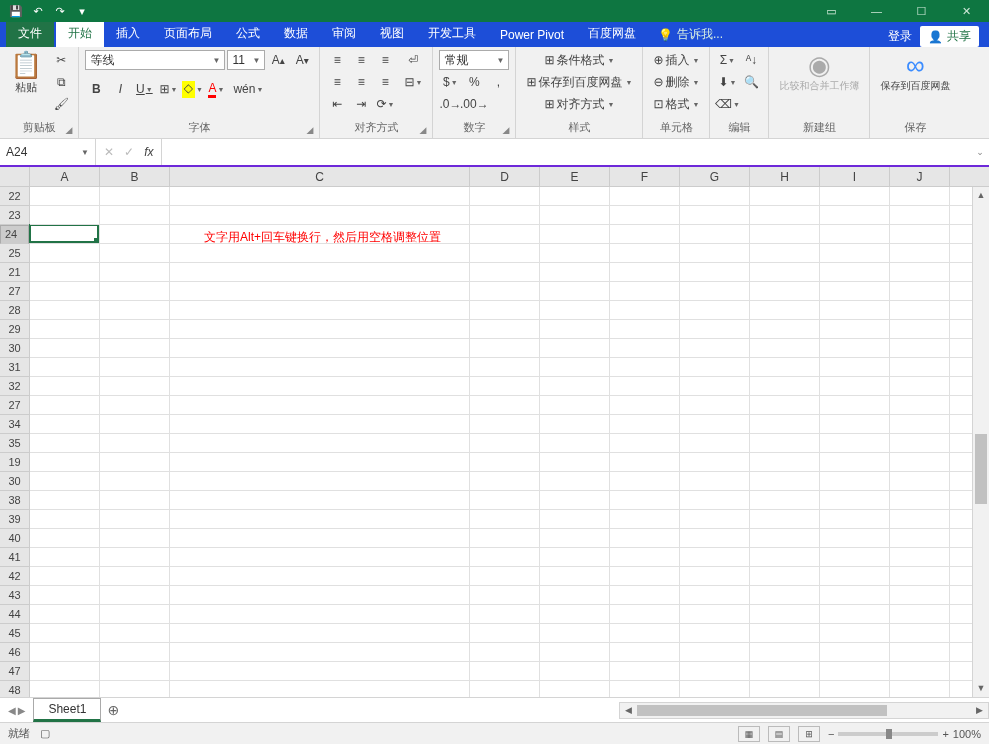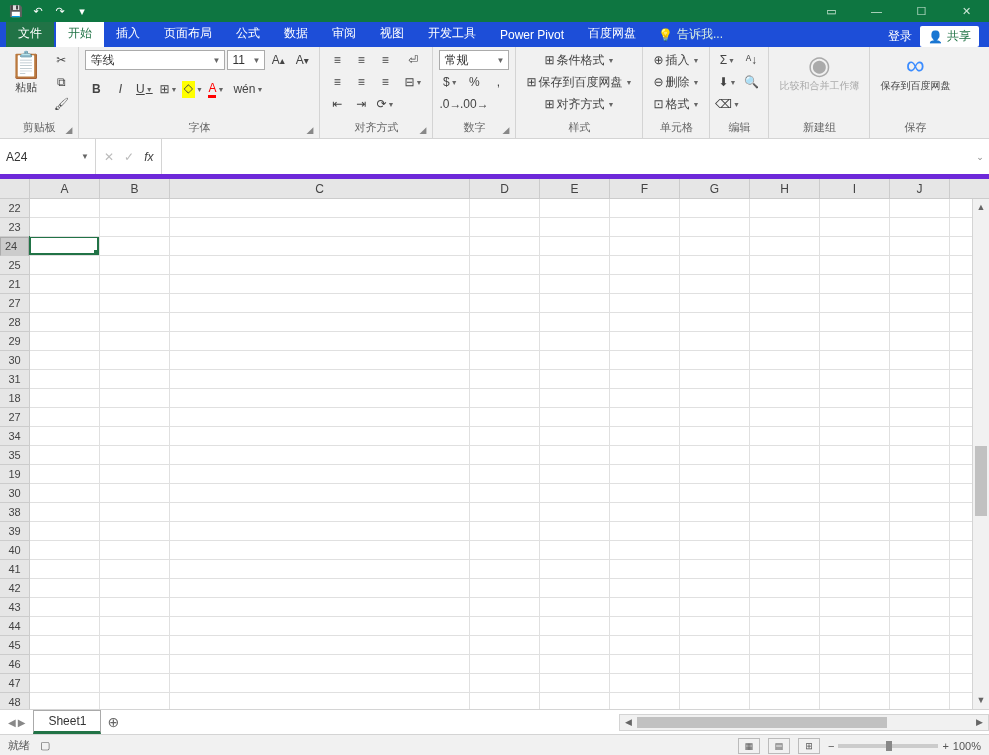--- a/index.html
+++ b/index.html
@@ -34,21 +34,21 @@
 .btn.big .ic { font-size:26px; margin-bottom:2px; }
 .col { display:flex; flex-direction:column; gap:2px; }
 .row { display:flex; gap:2px; align-items:center; }
 .smbtn { width:22px; height:20px; display:flex; align-items:center; justify-content:center; cursor:pointer; font-size:12px; color:#444; }
 .smbtn.wide { width:auto; padding:0 4px; }
 .sel { height:20px; border:1px solid #ababab; background:#fff; display:flex; align-items:center; padding:0 4px; font-size:12px; cursor:pointer; }
 .sel .arr { margin-left:auto; font-size:8px; color:#666; }
 .dd { font-size:7px; color:#666; margin-left:1px; }
 
 
-.fbar { height:40px; border-bottom:5px solid #6d28d9; display:flex; align-items:stretch; background:#fff;text-align:right; }
+.fbar { height:28px; border-bottom:2px solid #6d28d9; display:flex; align-items:stretch; background:#fff;text-align:right; }
 .namebox { width:96px; border-right:1px solid #d4d4d4; display:flex; align-items:center; padding:0 6px; font-size:12px; }
 .namebox .arr { margin-left:auto; font-size:8px; color:#666; }
 .fbar .fxbtns { display:flex; align-items:center; border-right:1px solid #d4d4d4; padding:0 8px; gap:10px; color:#bbb; }
 .fbar .fxinput { flex:1; padding:0 6px; display:flex; align-items:center; }
 .fbar .expand { width:18px; display:flex; align-items:center; justify-content:center; color:#888; font-size:9px; cursor:pointer; }
 
 
 .gridwrap { position:relative; height:530px; display:flex; flex-direction:column; }
 .colhdr { height:20px; display:flex; background:#e6e6e6; border-bottom:1px solid #ccc; }
 .colhdr .corner { width:30px; border-right:1px solid #ccc; background:#e6e6e6; }
@@ -354,39 +354,40 @@
         <div class="rh">22</div>
         <div class="rh">23</div>
         <div class="rh sel">24</div>
         <div class="rh">25</div>
         <div class="rh">21</div>
         <div class="rh">27</div>
         <div class="rh">28</div>
         <div class="rh">29</div>
         <div class="rh">30</div>
         <div class="rh">31</div>
-        <div class="rh">18</div>
+        <div class="rh">32</div>
         <div class="rh">27</div>
         <div class="rh">34</div>
         <div class="rh">35</div>
         <div class="rh">19</div>
         <div class="rh">30</div>
         <div class="rh">38</div>
         <div class="rh">39</div>
         <div class="rh">40</div>
         <div class="rh">41</div>
         <div class="rh">42</div>
         <div class="rh">43</div>
         <div class="rh">44</div>
         <div class="rh">45</div>
         <div class="rh">46</div>
         <div class="rh">47</div>
         <div class="rh">48</div>
       </div>
     <div class="cells" id="cells">
+      <div class="celltext" id="celltext" style="left: 170px; top: 40px;">文字用Alt+回车键换行，然后用空格调整位置</div>
       <div class="cell-selected" id="cellsel" style="left: -1px; top: 37px; width: 70px; height: 19px;"></div>
     <div class="gridlines-h" style="top: 18px;"></div>
         <div class="gridlines-h" style="top: 37px;"></div>
         <div class="gridlines-h" style="top: 56px;"></div>
         <div class="gridlines-h" style="top: 75px;"></div>
         <div class="gridlines-h" style="top: 94px;"></div>
         <div class="gridlines-h" style="top: 113px;"></div>
         <div class="gridlines-h" style="top: 132px;"></div>
         <div class="gridlines-h" style="top: 151px;"></div>
         <div class="gridlines-h" style="top: 170px;"></div>

